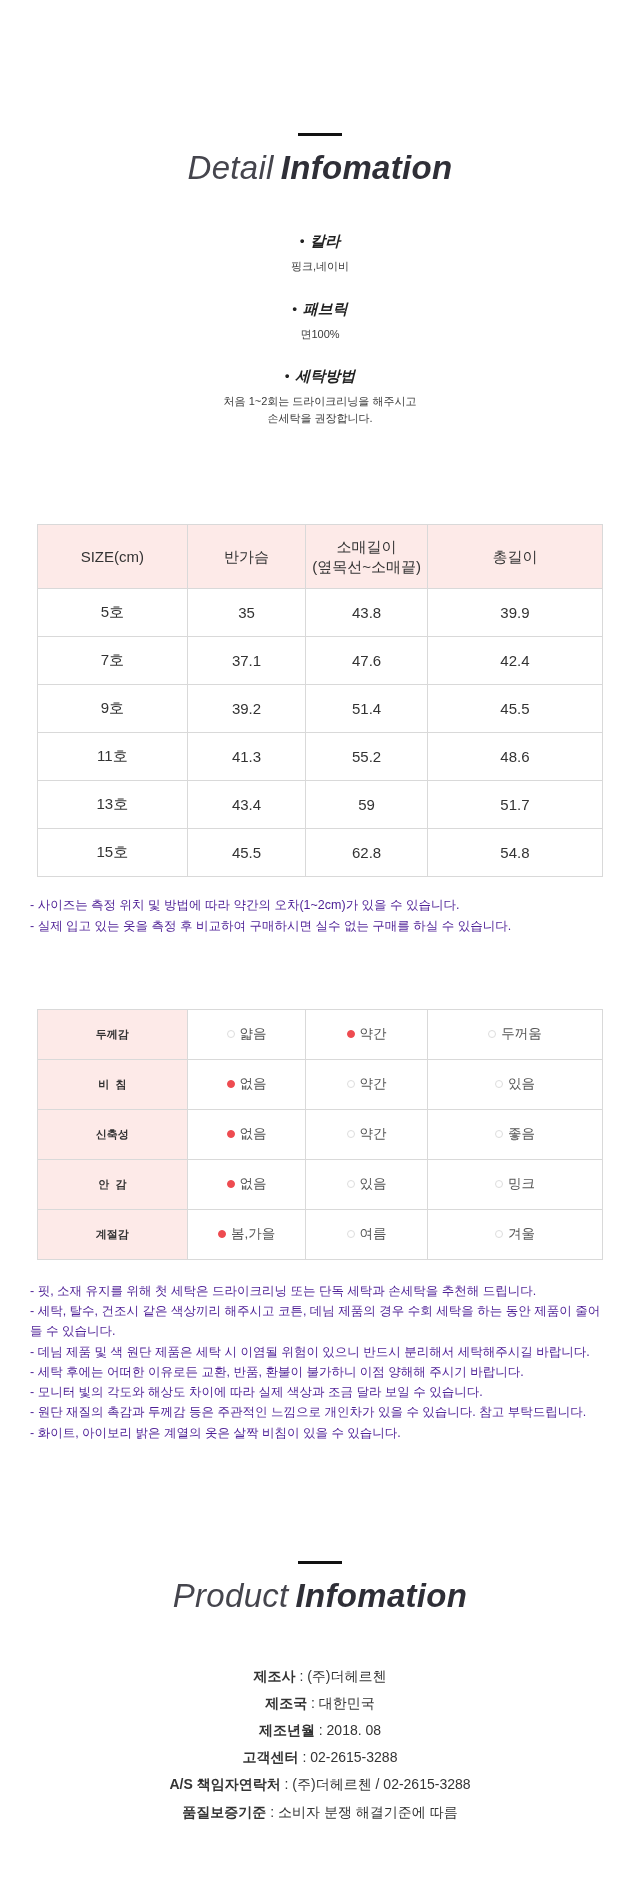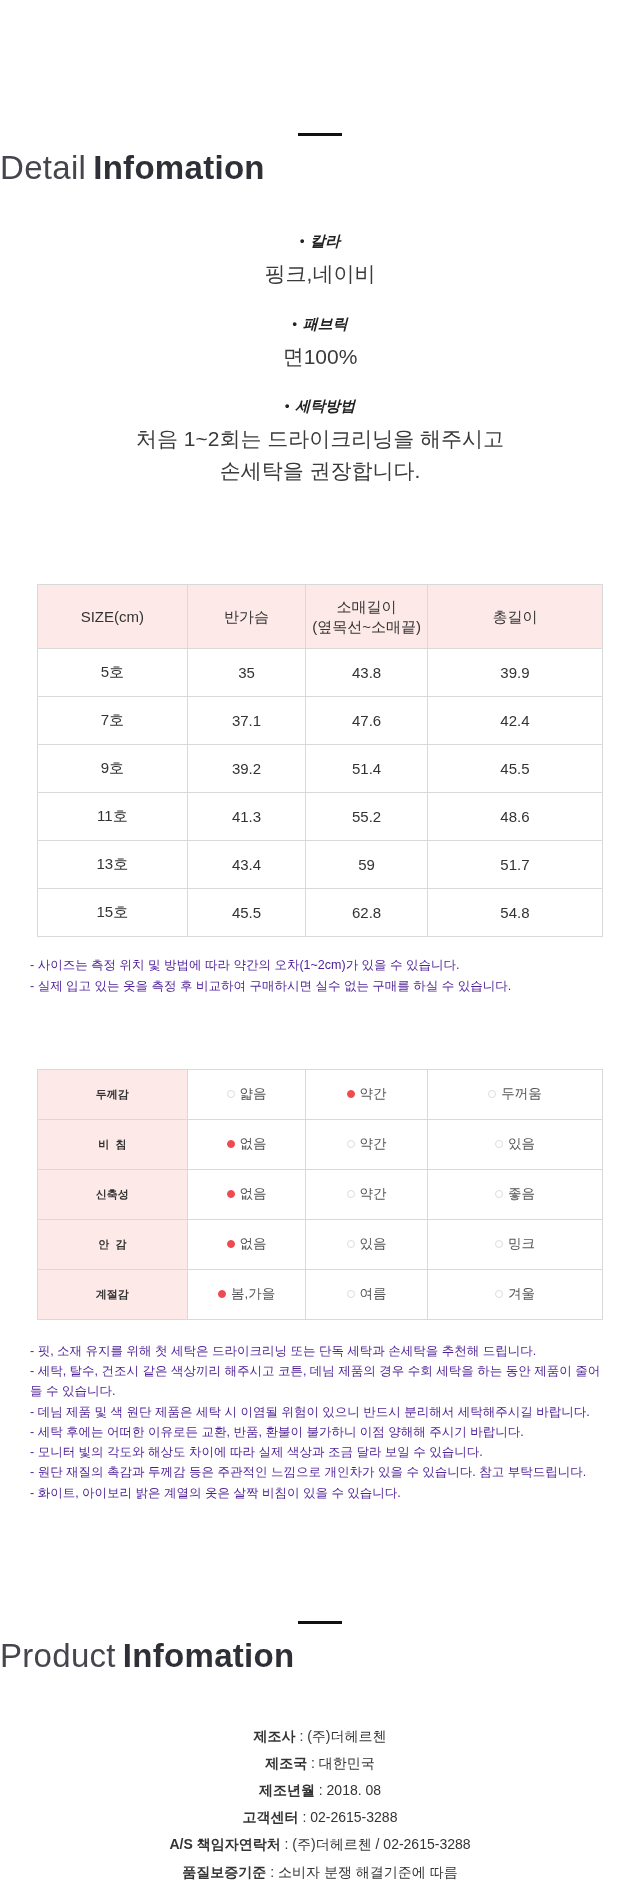--- a/index.html
+++ b/index.html
@@ -5,21 +5,21 @@
   * { box-sizing: border-box; }
   html, body { margin: 0; padding: 0; }
   body {
     width: 640px;
     height: 1900px;
     background: #ffffff;
     overflow: hidden;
     font-family: "Liberation Sans", "DejaVu Sans", sans-serif;
     color: #333;
   }
-  .section-head { text-align: left; }
+  .section-head { text-align: center; font-style: italic; }
   .detail-head { padding-top: 133px; }
   .divider {
     width: 44px; height: 3px; background: #111;
     margin: 0 auto;
   }
   .section-title {
     margin-top: 14px;
     font-size: 33px;
     color: #2f2f37;
     letter-spacing: 0.3px;
@@ -28,21 +28,21 @@
   .title-light { font-weight: 300; color: #45454d; }
   .title-bold { font-weight: 800; margin-left: 7px; }
 
   
   .attrs { margin-top: 46px; text-align: center; }
   .attr { margin-bottom: 25px; }
   .attr-label-line { font-size: 15px; font-weight: bold; color: #222; font-style: italic; }
   .bullet { font-size: 13px; margin-right: 6px; position: relative; top: -1px; }
   .attr-value {
     margin-top: 7px;
-    font-size: 21px;
+    font-size: 11px;
     color: #3a3a3a;
     line-height: 1.5;
     white-space: pre-line;
   }
 
   
   table { border-collapse: collapse; }
   .size-table {
     width: 566px;
     margin: 98px auto 0 auto;

